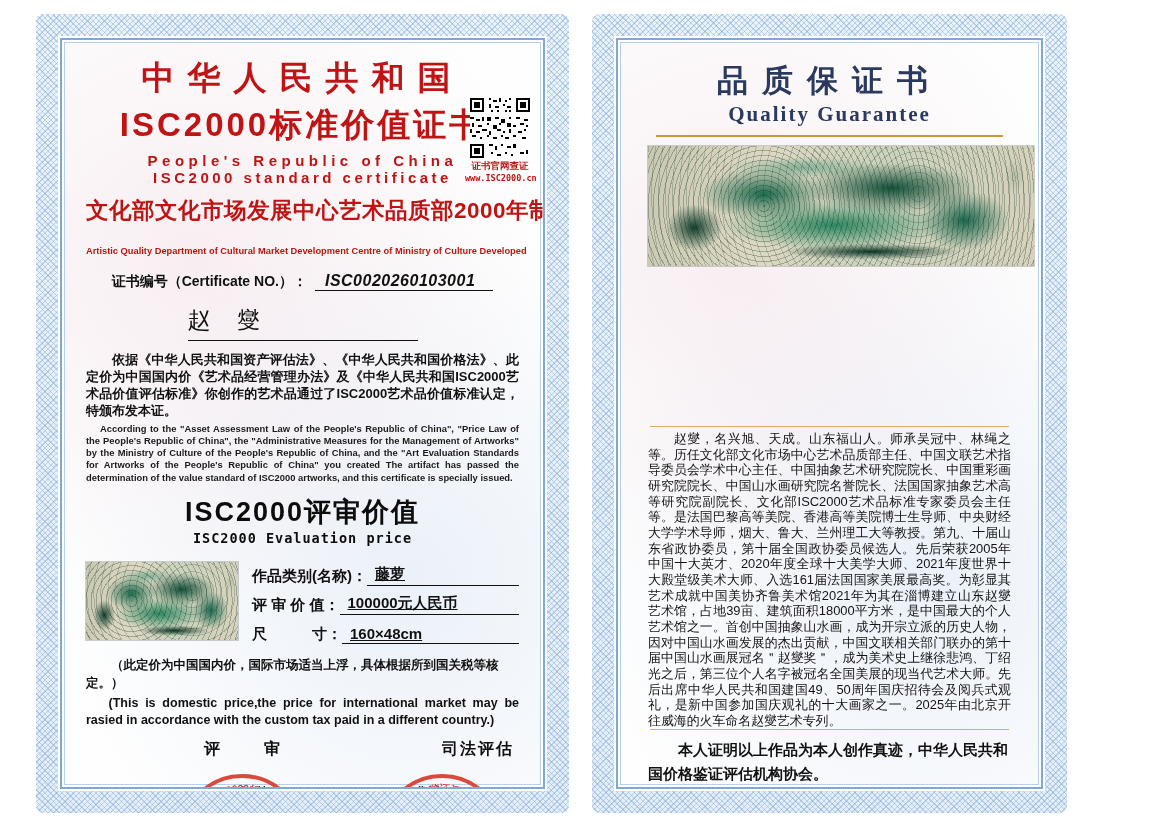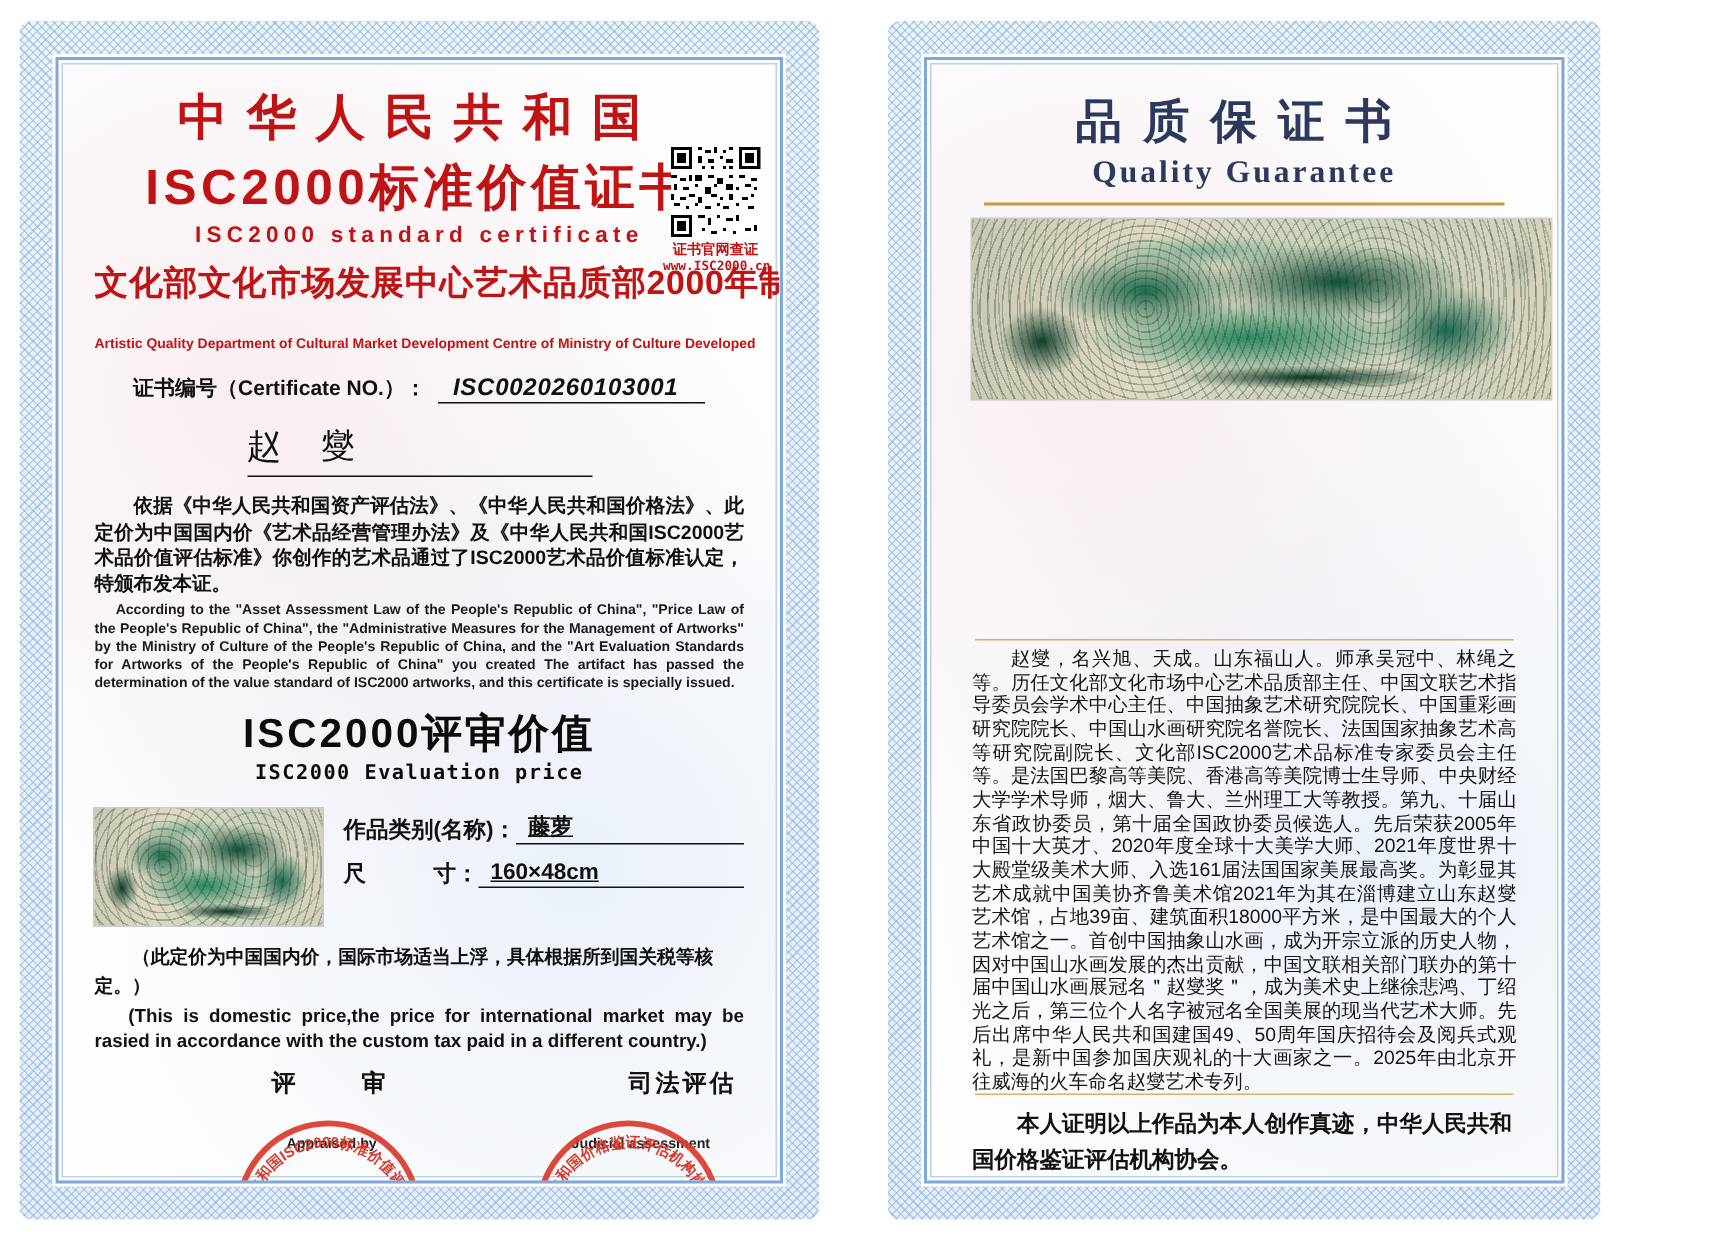--- a/index.html
+++ b/index.html
@@ -11,21 +11,21 @@
   }
   
   .page{
     position:absolute;top:14px;height:799px;box-sizing:border-box;
     padding:24px;border-radius:8px;
     background:
       repeating-linear-gradient(45deg, rgba(126,166,214,.45) 0 1px, rgba(255,255,255,0) 1px 4px),
       repeating-linear-gradient(-45deg, rgba(126,166,214,.45) 0 1px, rgba(255,255,255,0) 1px 4px),
       linear-gradient(#eaf2fa,#e4eef9);
   }
-  .page-left{left:13px;width:533px;}
+  .page-left{left:36px;width:533px;}
   .page-right{left:592px;width:475px;}
   .frame{
     position:relative;width:100%;height:100%;box-sizing:border-box;
     border:2px solid #7fa8d6;
     box-shadow: inset 0 0 0 2px #ffffff, inset 0 0 0 3px #b9d0ea, 0 0 0 2px #ffffff;
     background:
       radial-gradient(circle at 28% 30%, rgba(236,208,218,.35), rgba(255,255,255,0) 55%),
       radial-gradient(circle at 72% 72%, rgba(206,221,241,.40), rgba(255,255,255,0) 55%),
       #fefefe;
     overflow:hidden;
@@ -105,20 +105,21 @@
   }
 </style>
 </head>
 <body>
 
 <div class="page page-left">
   <div class="frame frame-l">
 
     <div class="t-cn1 red">中华人民共和国</div>
     <div class="t-cn2 red">ISC2000标准价值证书</div>
+    <div class="t-en red">People's Republic of China</div>
     <div class="t-en2 red">ISC2000 standard certificate</div>
 
     <div class="qr-box">
       <svg viewBox="0 0 29 29" shape-rendering="crispEdges">
         <rect width="29" height="29" fill="#fff"></rect>
         <g fill="#000">
           <rect x="0" y="0" width="7" height="7"></rect>
             <rect x="1" y="1" width="5" height="5" fill="#fff"></rect>
             <rect x="2" y="2" width="3" height="3"></rect>
           <rect x="22" y="0" width="7" height="7"></rect>
@@ -208,20 +209,24 @@
     <div class="eval-en">ISC2000 Evaluation price</div>
 
     <div class="work-row">
       <div class="thumb painting"></div>
       <div class="fields">
         <div class="field">
           <span class="field-label">作品类别(名称)：</span>
           <span class="field-value">藤萝</span>
         </div>
         <div class="field">
+          <span class="field-label">评 审 价 值：</span>
+          <span class="field-value">100000元人民币</span>
+        </div>
+        <div class="field">
           <span class="field-label">尺　　　寸：</span>
           <span class="field-value">160×48cm</span>
         </div>
       </div>
     </div>
 
     <div class="note-cn">（此定价为中国国内价，国际市场适当上浮，具体根据所到国关税等核定。）</div>
     <div class="note-en">(This is domestic price,the price for international market may be rasied in accordance with the custom tax paid in a different country.)</div>
 
     <div class="seal-heads">

